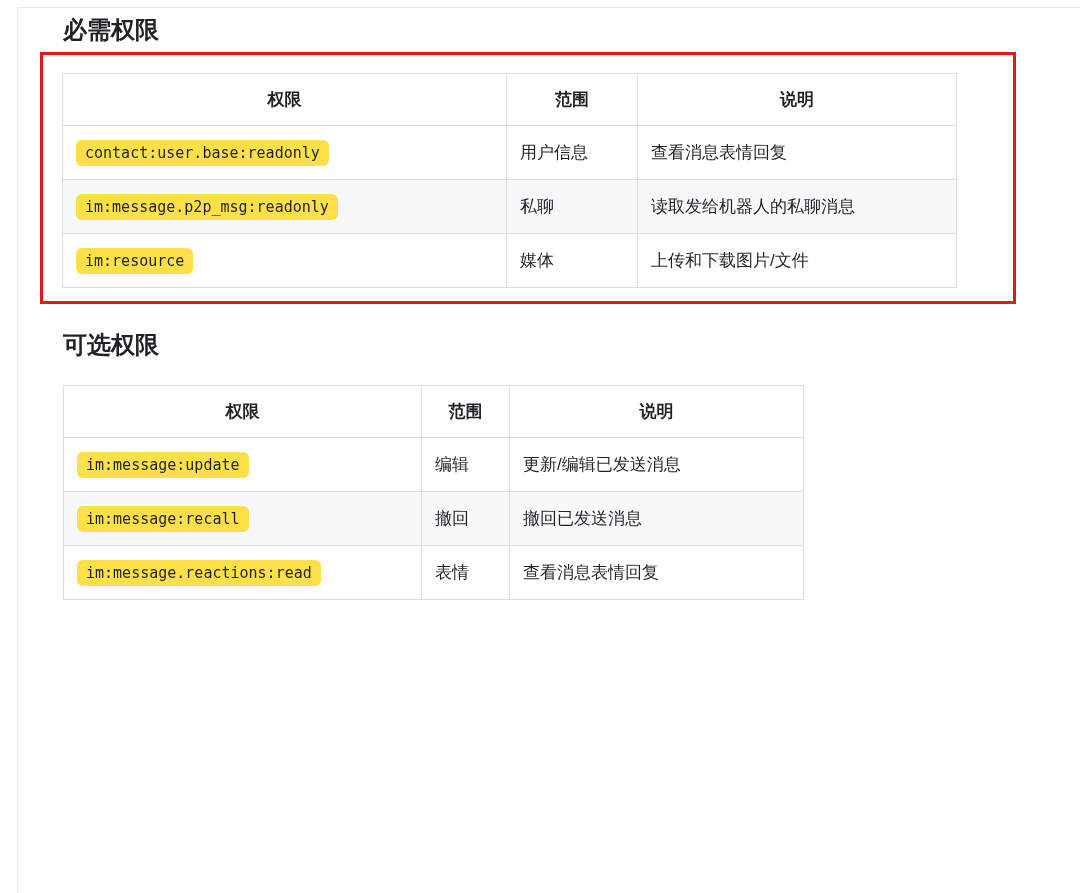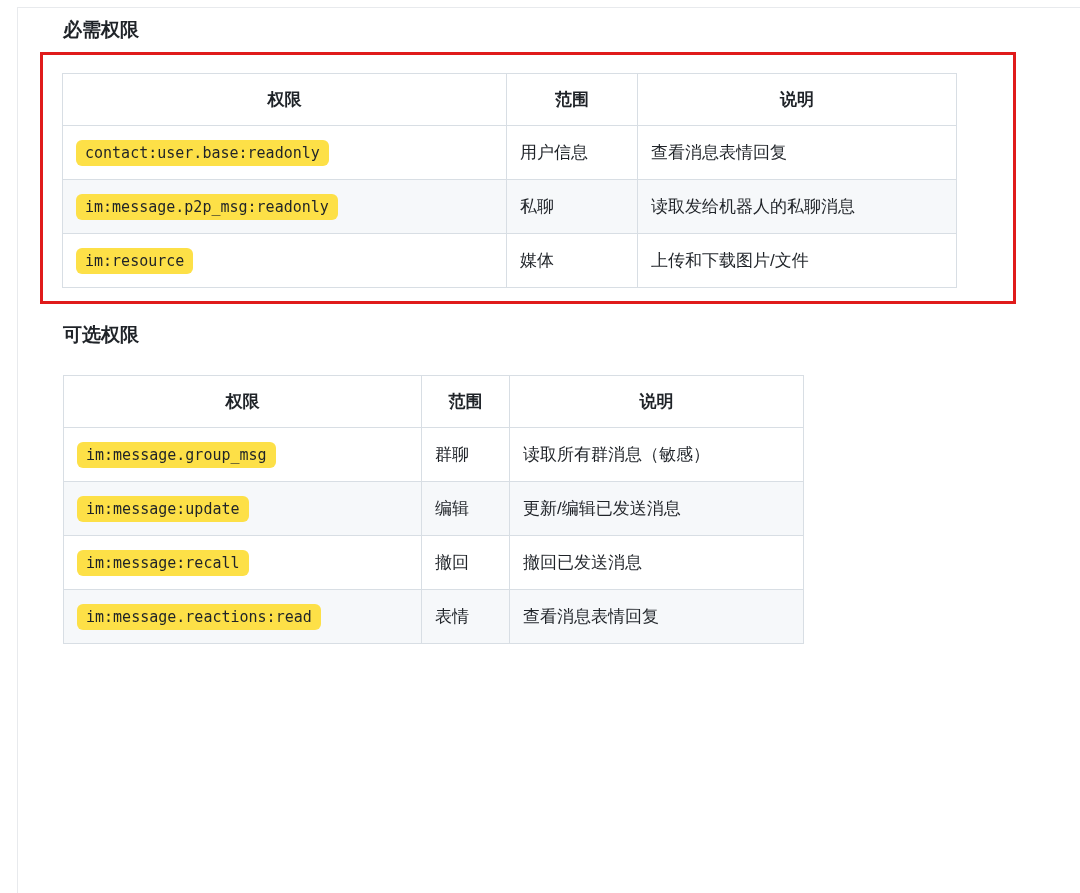--- a/index.html
+++ b/index.html
@@ -13,21 +13,21 @@
   }
   .frame {
     margin-left: 17px;
     margin-top: 7px;
     border-left: 1px solid #e8eaed;
     border-top: 1px solid #e8eaed;
     min-height: 886px;
     padding-top: 9px;
   }
   .section-title {
-    font-size: 19px;
+    font-size: 24px;
     font-weight: bold;
     line-height: 26px;
     margin: 0 0 0 45px;
     color: #1f2328;
   }
   .annotation-box {
     margin-left: 22px;
     margin-top: 9px;
     width: 976px;
     border: 3px solid #e01b1b;
@@ -63,21 +63,21 @@
   tbody tr:nth-child(even) { background: #f6f8fa; }
   code.pill {
     font-family: "DejaVu Sans Mono", "Liberation Mono", monospace;
     font-size: 15px;
     background: #fde047;
     border-radius: 6px;
     padding: 4px 9px;
     white-space: nowrap;
     color: #1f2328;
   }
-  .optional-section { margin-top: 18px; }
+  .optional-section { margin-top: 28px; }
 </style>
 </head>
 <body>
 
 <div class="frame">
 
   <div>
     <h3 class="section-title">必需权限</h3>
 
     <div class="annotation-box">
@@ -126,25 +126,20 @@
         </colgroup>
       <thead>
         <tr>
           <th>权限</th>
           <th>范围</th>
           <th>说明</th>
         </tr>
       </thead>
       <tbody>
         <tr>
-          <td><code class="pill">im:message.group_msg</code></td>
-          <td>群聊</td>
-          <td>读取所有群消息（敏感）</td>
-        </tr>
-        <tr>
           <td><code class="pill">im:message:update</code></td>
           <td>编辑</td>
           <td>更新/编辑已发送消息</td>
         </tr>
         <tr>
           <td><code class="pill">im:message:recall</code></td>
           <td>撤回</td>
           <td>撤回已发送消息</td>
         </tr>
         <tr>

